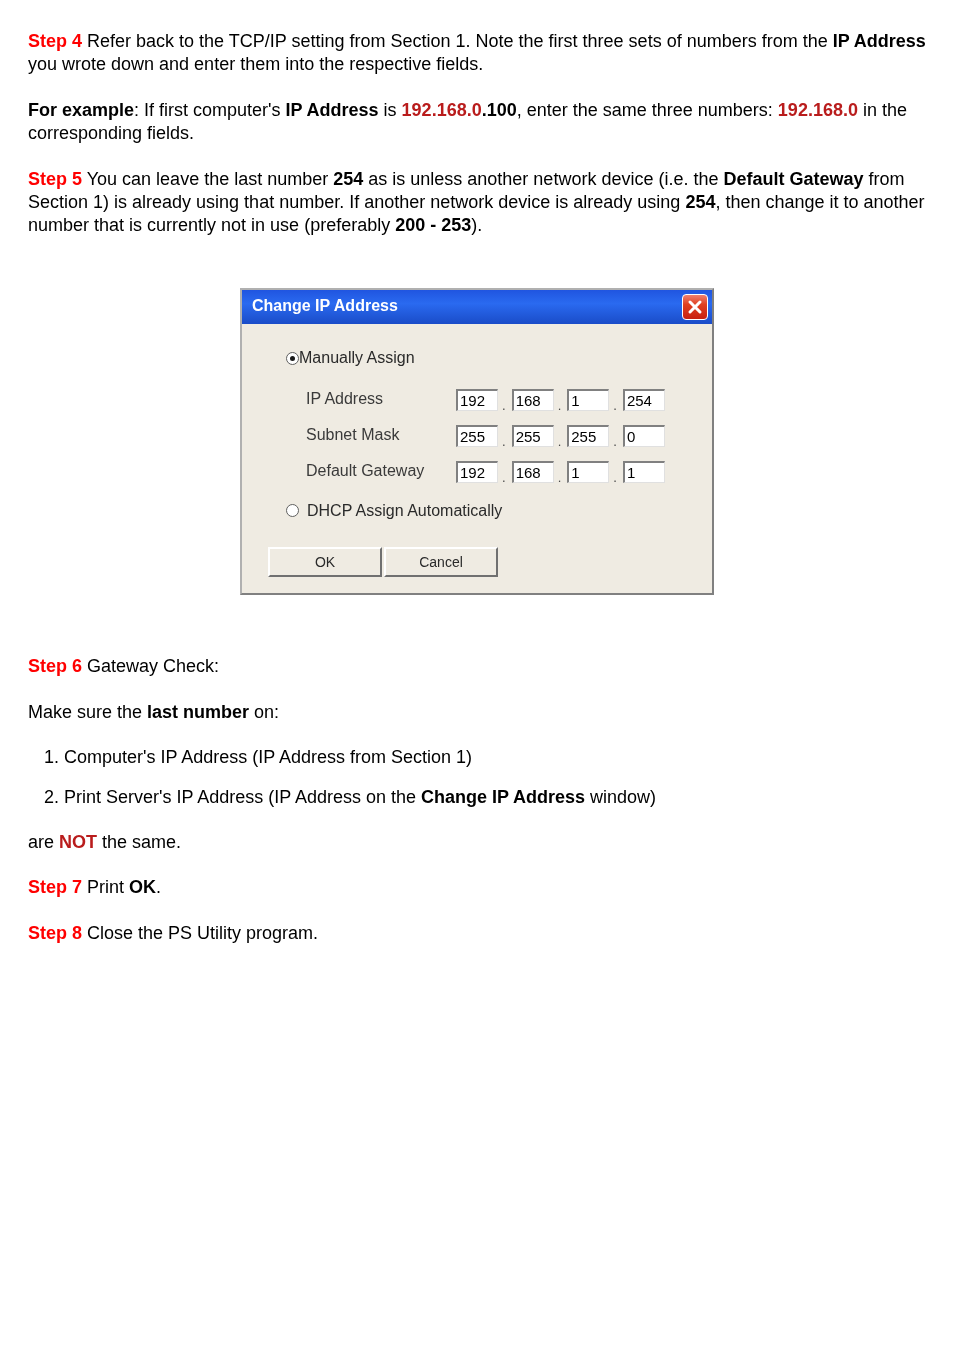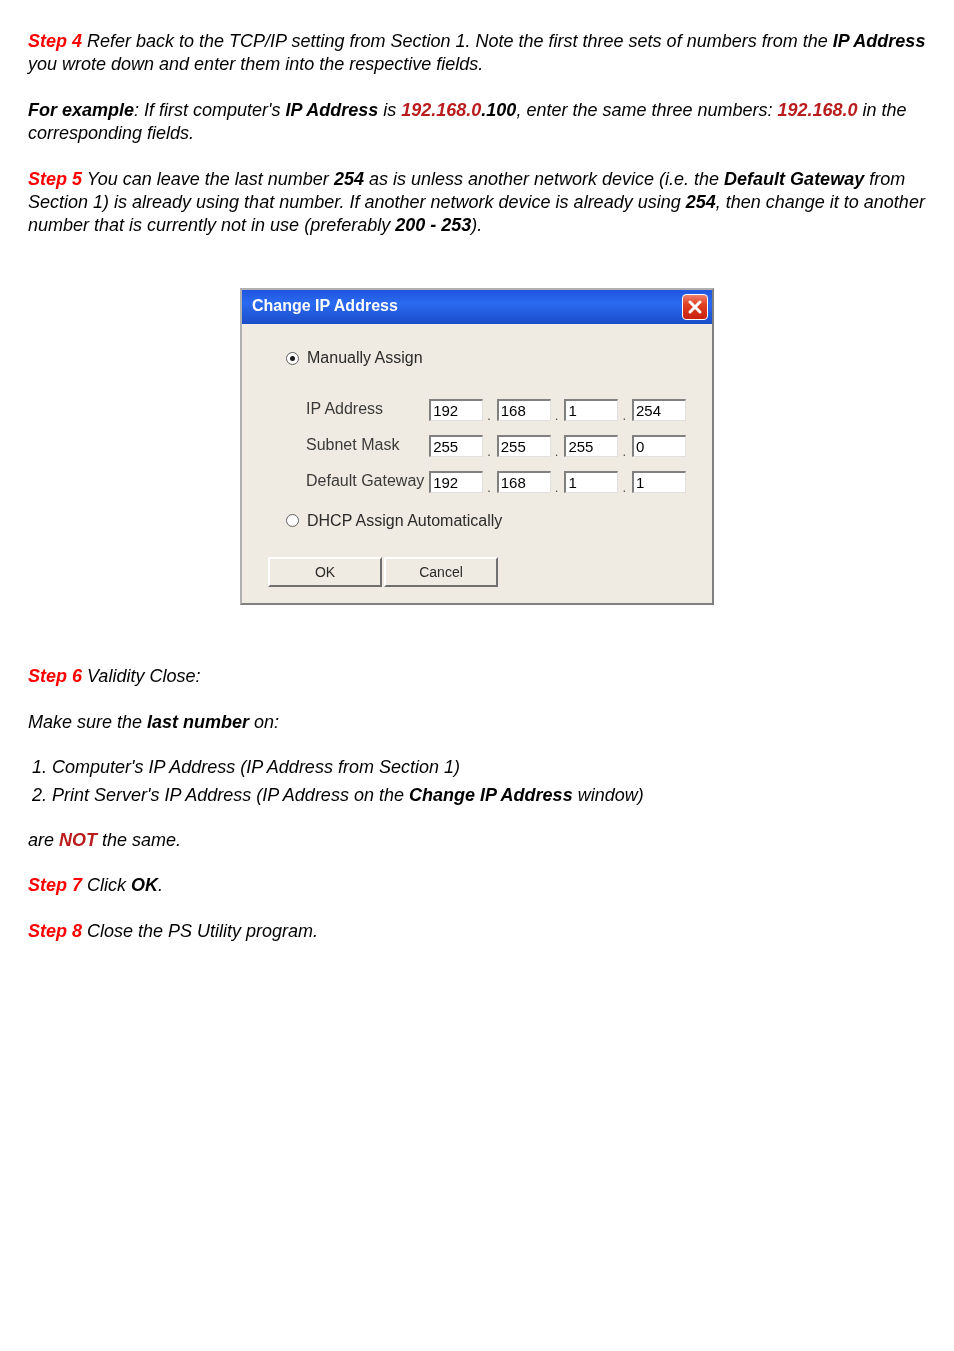--- a/index.html
+++ b/index.html
@@ -21,21 +21,20 @@
       font-weight: bold;
     }
     .red {
       color: #b91c1c;
     }
     .bold {
       font-weight: bold;
     }
     .para-block {
       margin-bottom: 22px;
-      font-style: italic;
     }
     .dialog-wrapper {
       display: flex;
       justify-content: center;
       margin: 50px 0 60px 0;
     }
     .dialog {
       width: 470px;
       border-top: 2px solid #b0b0b0;
       border-left: 2px solid #b0b0b0;
@@ -72,22 +71,21 @@
       width: 16px;
       height: 16px;
     }
     .dialog-body {
       padding: 24px 26px 16px 26px;
       color: #2a2a2a;
     }
     .radio-row {
       display: flex;
       align-items: center;
-      gap: 8px;
-      margin-bottom: 30px;
+      margin-bottom: 20px;
       padding-left: 18px;
     }
     .radio-outer {
       width: 13px;
       height: 13px;
       border: 1px solid #606060;
       border-radius: 50%;
       background: #fff;
       display: flex;
       align-items: center;
@@ -108,21 +106,21 @@
     }
     .field-label {
       width: 150px;
       color: #3a3a3a;
     }
     .ip-inputs {
       display: flex;
       align-items: baseline;
     }
     .ip-box {
-      width: 54px;
+      width: 42px;
       height: 22px;
       border-top: 2px solid #808080;
       border-left: 2px solid #808080;
       border-right: 1px solid #e0e0e0;
       border-bottom: 1px solid #e0e0e0;
       background: #fff;
       font-family: Tahoma, sans-serif;
       font-size: 15px;
       padding: 1px 2px;
       box-sizing: border-box;
@@ -159,21 +157,21 @@
       font-size: 14px;
       color: #2a2a2a;
       display: flex;
       align-items: center;
       justify-content: center;
       box-sizing: border-box;
       cursor: pointer;
       margin-right: 2px;
     }
     .list-line {
-      margin: 4px;
+      margin: 16px;
     }
   </style>
 </head>
 <body>
 
 <div class="para-block">
   <span class="step-label">Step 4</span><span> Refer back to the TCP/IP setting from Section 1. Note the first three sets of numbers from the  </span><span class="bold">IP Address</span><span> you wrote down and enter them into the respective fields.</span>
 </div>
 
 <div class="para-block">
@@ -253,37 +251,37 @@
           <span>OK</span>
         </div>
       <div class="win-btn">
           <span>Cancel</span>
         </div>
     </div>
   </div>
 </div>
 
 <div class="para-block">
-  <span class="step-label">Step 6</span><span> Validity Close:</span>
+  <span class="step-label">Step 6</span><span> Gateway Check:</span>
 </div>
 
 <div class="para-block">
   <span>Make sure the </span><span class="bold">last number</span><span> on:</span>
 </div>
 
 <div class="para-block">
   <p class="list-line">1. Computer's IP Address (IP Address from Section 1)</p>
   <p class="list-line">
     <span>2. Print Server's IP Address (IP Address on the </span><span class="bold">Change IP Address</span><span> window)</span>
   </p>
 </div>
 
 <div class="para-block">
   <span>are </span><span class="red bold">NOT</span><span> the same.</span>
 </div>
 
 <div class="para-block">
-  <span class="step-label">Step 7</span><span> Click </span><span class="bold">OK</span><span>.</span>
+  <span class="step-label">Step 7</span><span> Print </span><span class="bold">OK</span><span>.</span>
 </div>
 
 <div class="para-block">
   <span class="step-label">Step 8</span><span> Close the PS Utility program.</span>
 </div>
 
 </body></html>

